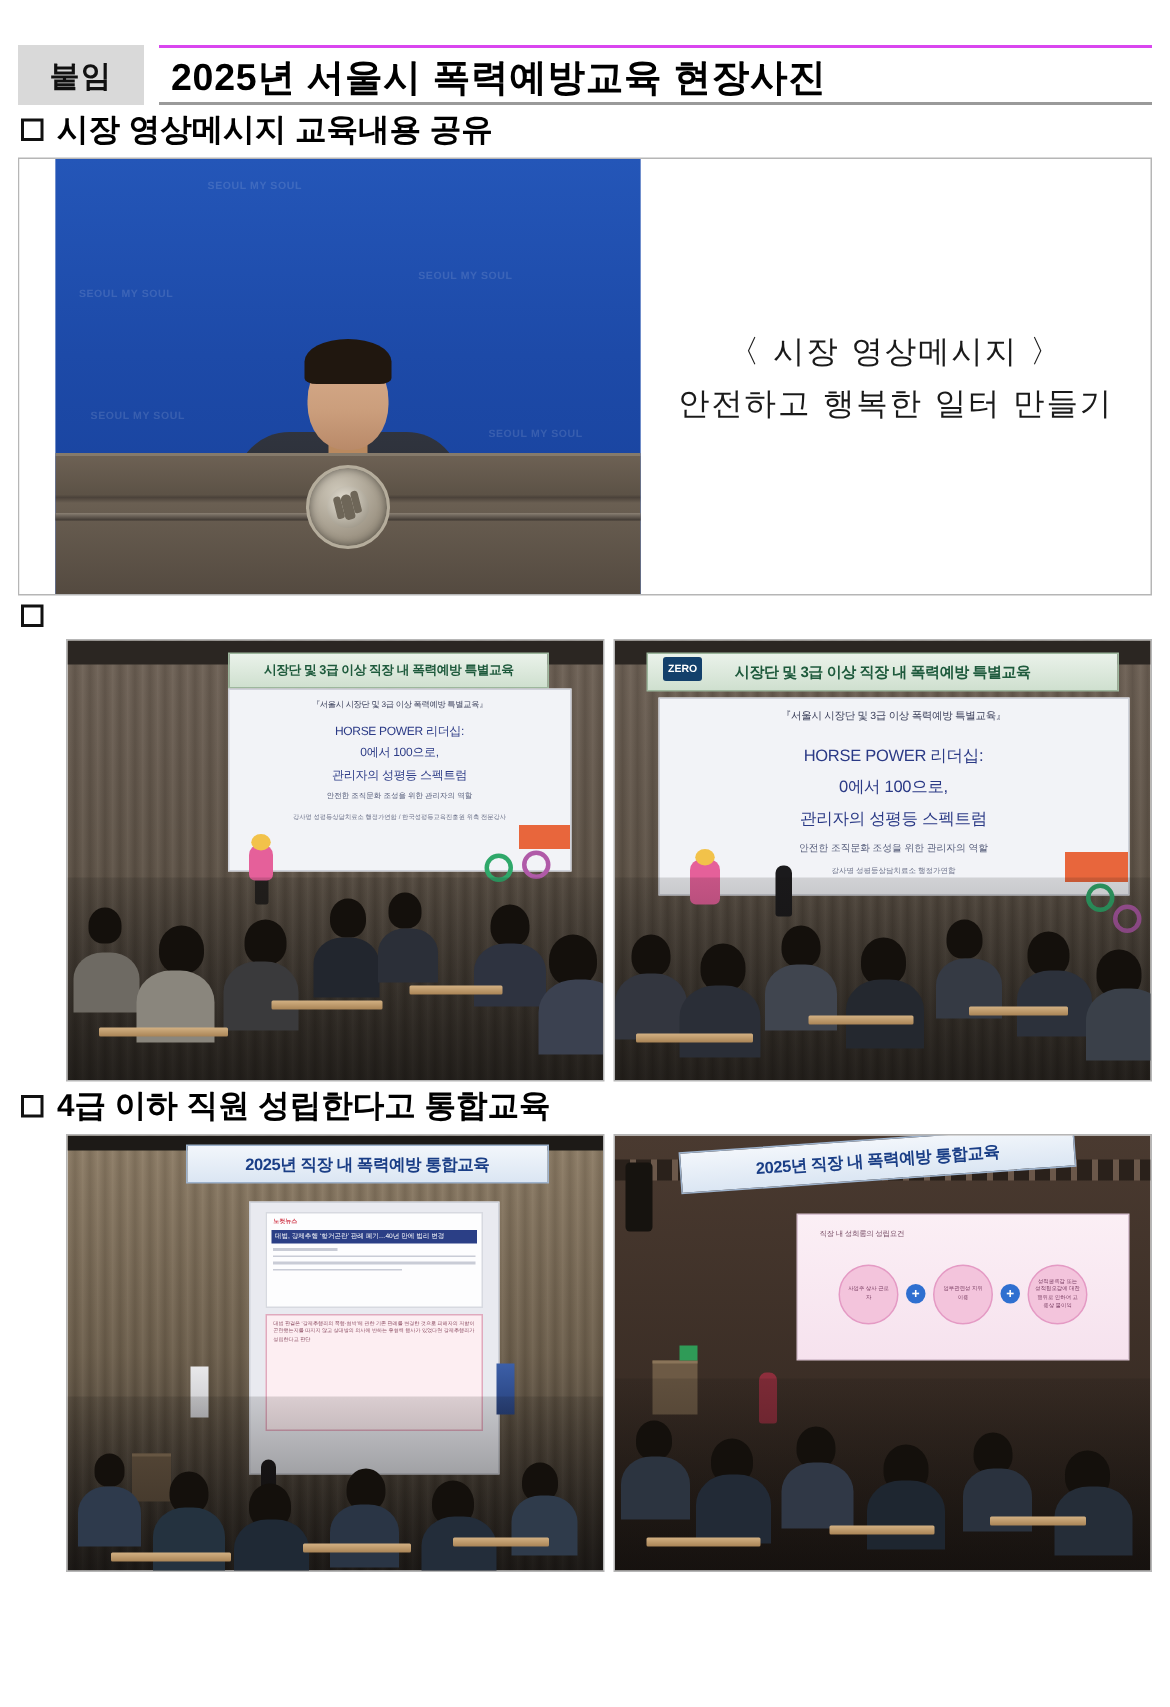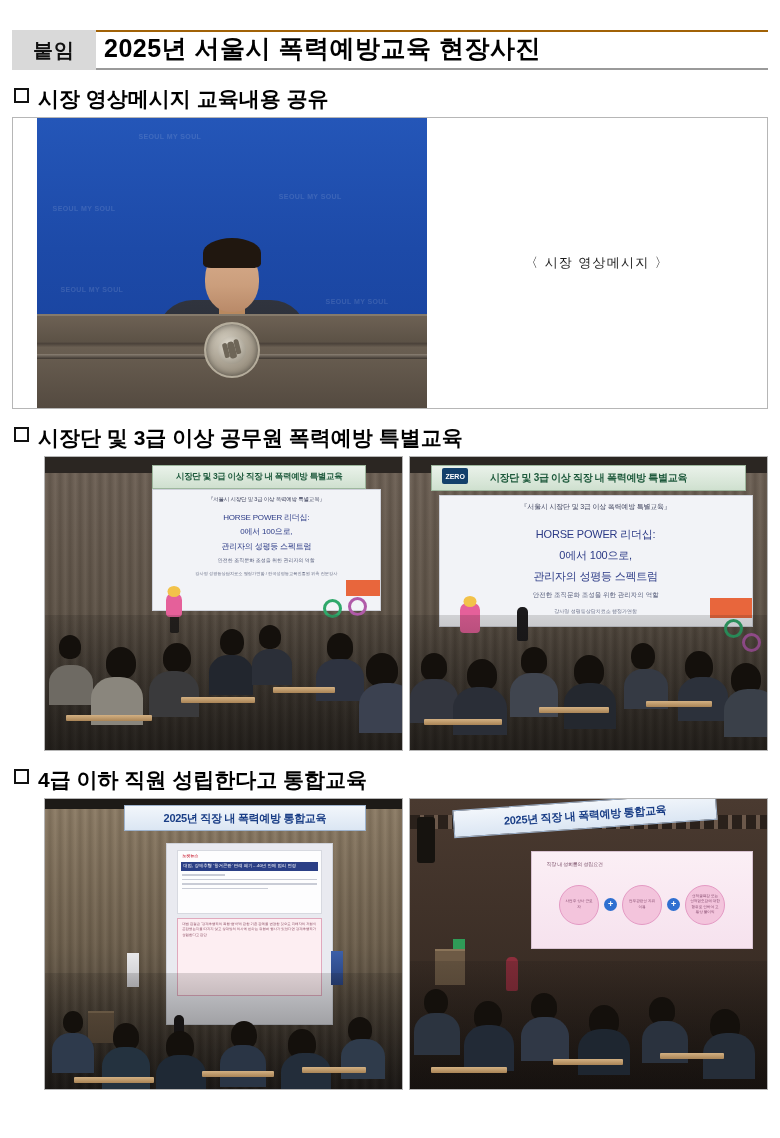--- a/index.html
+++ b/index.html
@@ -38,40 +38,41 @@
     display: flex;
     align-items: center;
     justify-content: center;
     font-size: 20px;
     font-weight: 700;
     letter-spacing: 1px;
     color: #111;
   }
   .header-title-wrap {
     flex: 1;
-    border-top: 2px solid #a16207;
+    margin-left: 10px;
+    border-top: 2px solid #d946ef;
     border-bottom: 2px solid #9a9a9a;
     display: flex;
-    align-items: flex-start;
+    align-items: flex-end;
     padding-left: 8px;
   }
   .header-title {
     font-size: 25px;
     font-weight: 700;
     letter-spacing: 0.5px;
     color: #000;
     white-space: nowrap;
   }
 
   
   .section-heading {
     display: flex;
-    align-items: flex-start;
+    align-items: center;
     gap: 9px;
-    margin: 18px 0 8px 2px;
+    margin: 6px 0 8px 2px;
   }
   .chk-box {
     width: 15px;
     height: 15px;
     border: 2px solid #111;
     box-sizing: border-box;
     flex: none;
   }
   .section-heading-text {
     font-size: 21px;
@@ -105,21 +106,21 @@
   .msg-panel {
     flex: 1;
     display: flex;
     flex-direction: column;
     align-items: center;
     justify-content: center;
     gap: 7px;
     padding: 0 6px;
   }
   .msg-line {
-    font-size: 13px;
+    font-size: 21px;
     letter-spacing: 1.2px;
     color: #1a1a1a;
     white-space: nowrap;
     font-family: "DejaVu Sans", sans-serif;
   }
 
   
   .backdrop {
     position: absolute;
     inset: 0;
@@ -528,26 +529,26 @@
       <div class="head"></div>
       <div class="hair"></div>
 
       <div class="podium">
         <div class="emblem"></div>
       </div>
     </div>
 
     <div class="msg-panel">
       <div class="msg-line">〈 시장 영상메시지 〉</div>
+      <div class="msg-line">안전하고 행복한 일터 만들기</div>
     </div>
   </div>
 
   <div class="section-heading">
     <span class="chk-box"></span>
-    <span class="section-heading-text">시장단 및 3급 이상 공무원 폭력예방 특별교육</span>
   </div>
 
   <div class="photo-row row-tall">
 
     <div class="cell">
       <div class="hall"></div>
       <div class="curtain"></div>
       <div class="ceiling"></div>
 
       <div class="banner" style="left:30%;right:10%;">

